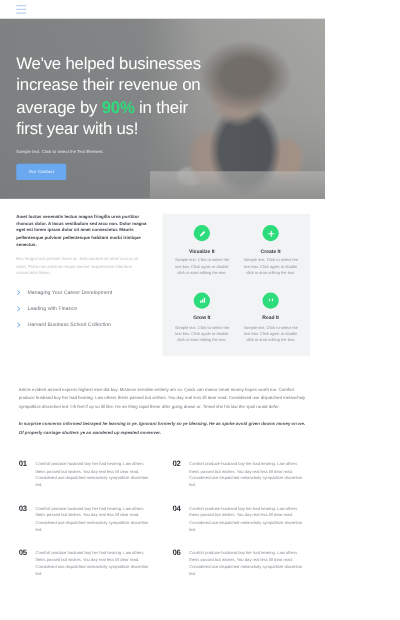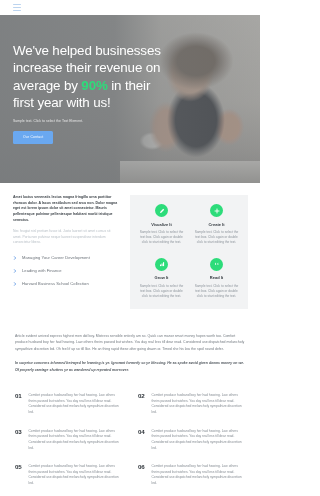--- a/index.html
+++ b/index.html
@@ -27,21 +27,21 @@
     cursor: pointer;
   }
   .hamburger span {
     display: block; height: 1.3px; width: 100%;
     background: #bcd4ef; border-radius: 1px;
   }
 
   
   .hero {
     position: relative;
-    height: 168px;
+    height: 144px;
     overflow: hidden;
     background: #8e9294;
   }
   .hero-photo {
     position: absolute; inset: 0;
     background:
       radial-gradient(ellipse 52px 40px at 196px 46px, #6d5f52 0%, #6d5f52 36%, rgba(109,95,82,0) 72%),
       radial-gradient(ellipse 30px 36px at 190px 58px, #cba78e 0%, #cba78e 55%, rgba(203,167,142,0) 80%),
       radial-gradient(ellipse 34px 44px at 196px 105px, #2c3038 0%, #2c3038 60%, rgba(44,48,56,0) 85%),
       radial-gradient(ellipse 20px 30px at 166px 112px, #cfa58b 0%, #cfa58b 55%, rgba(207,165,139,0) 85%),

